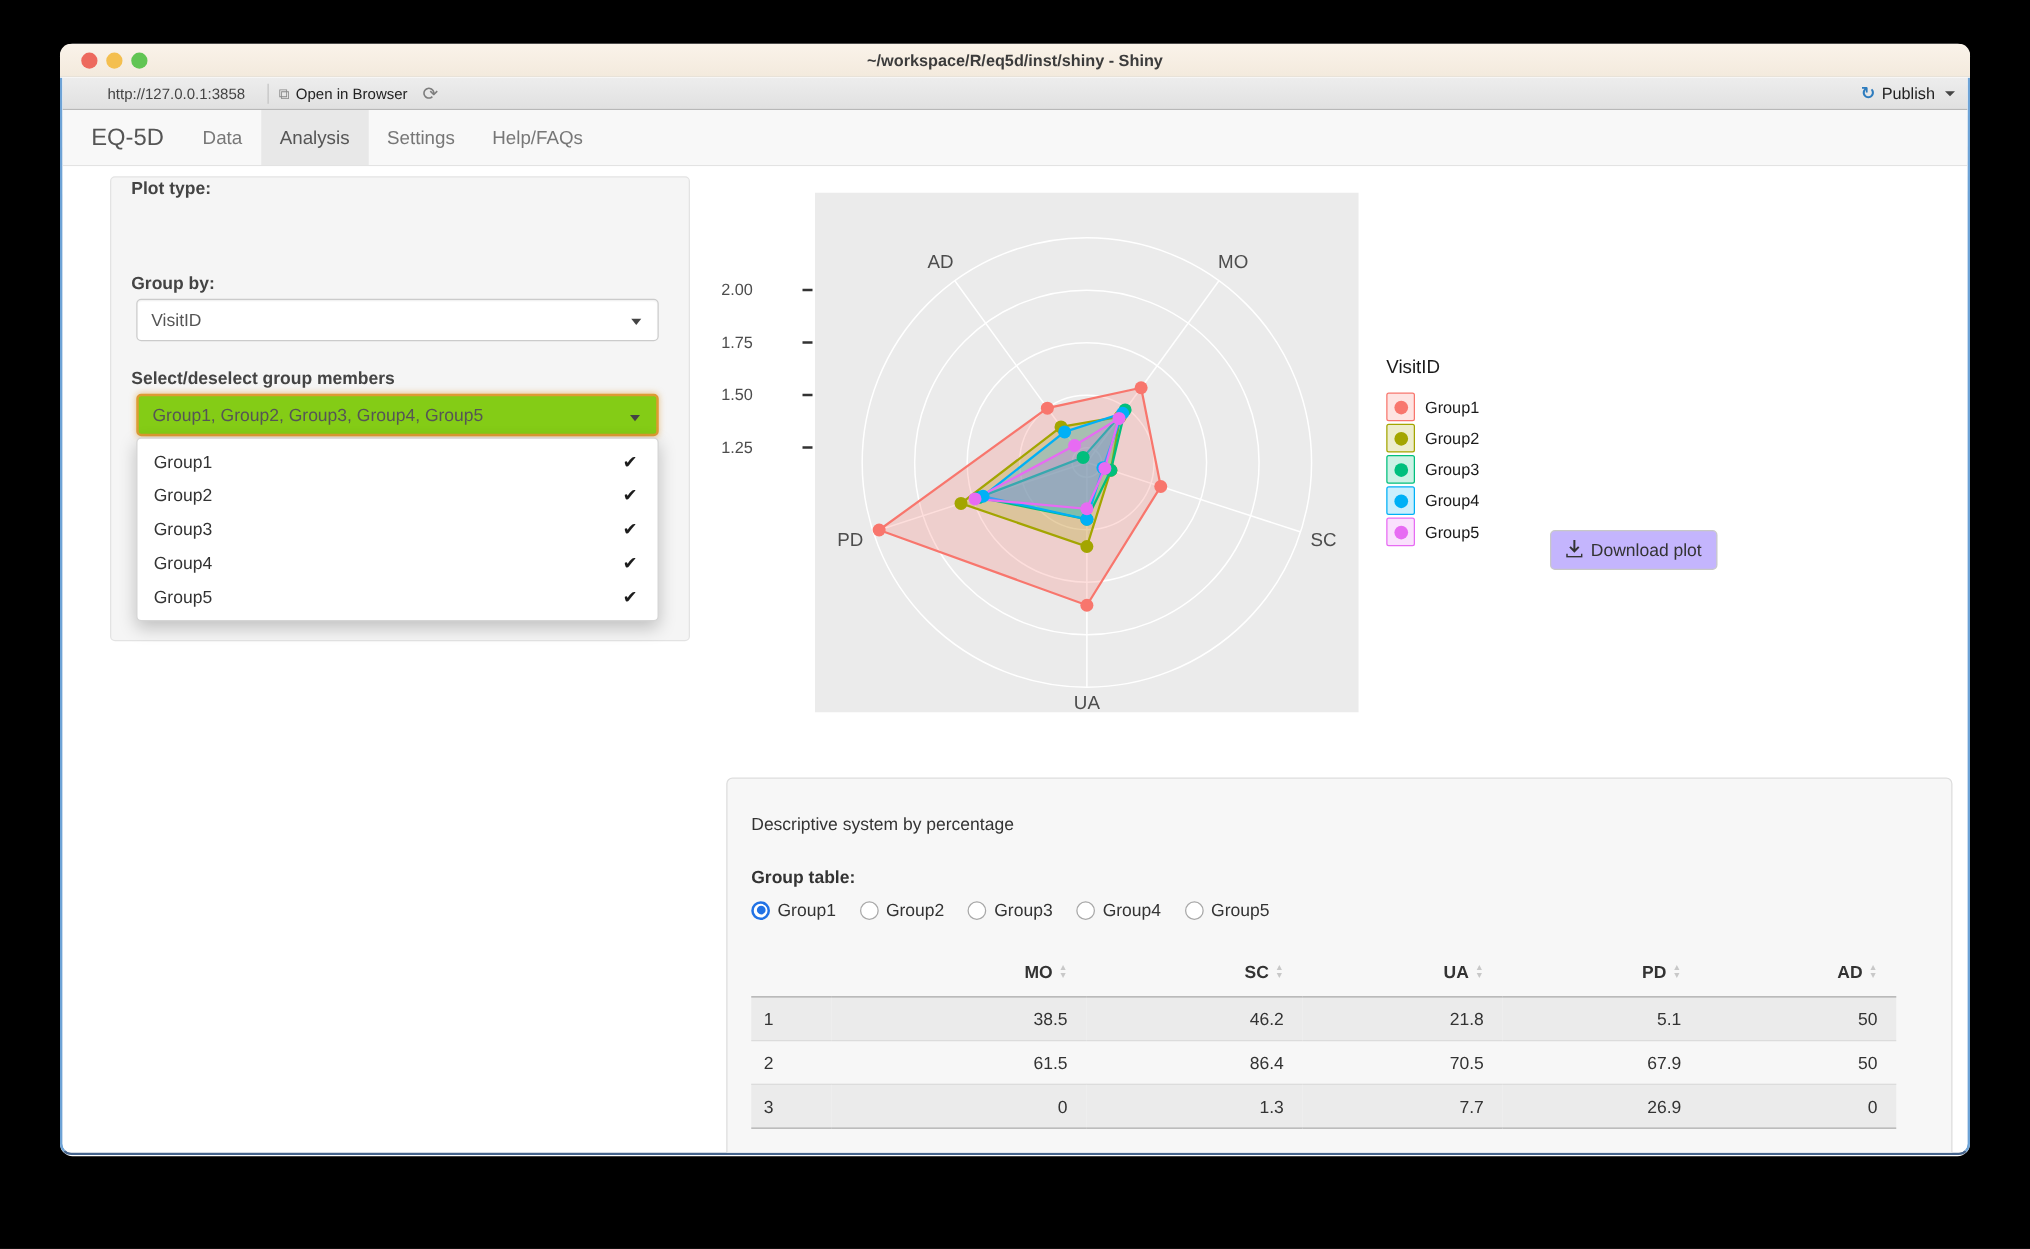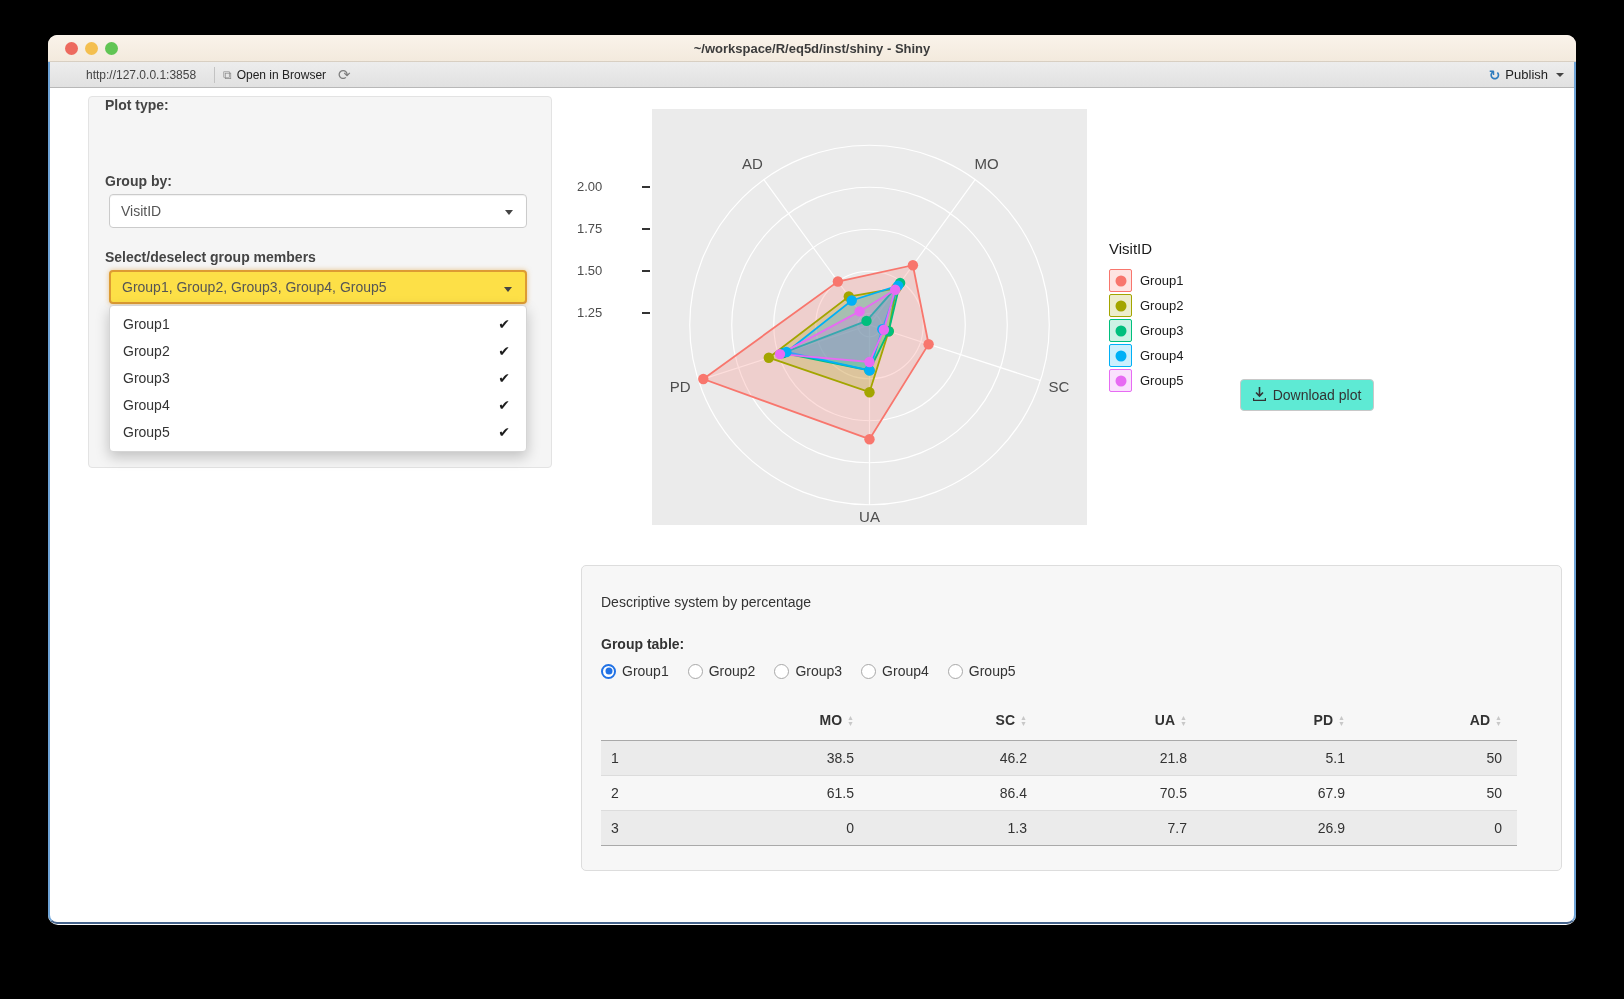--- a/index.html
+++ b/index.html
@@ -42,46 +42,46 @@
   .content { position:relative; width:1524px; height:790px; background:#fff; }
   .sidebar-card { position:absolute; left:38px; top:8px; width:464px; height:372px;
     background:#f5f5f5; border:1px solid #e3e3e3; border-radius:4px; }
   .ctl-label { position:absolute; left:55px; font-size:14px; font-weight:bold; color:#444; }
   .select { position:absolute; left:59px; width:418px; height:34px; background:#fff;
     border:1px solid #cbcbcb; border-radius:4px; font-size:14px; color:#555;
     line-height:32px; padding-left:11px; box-shadow:inset 0 1px 1px rgba(0,0,0,.06); }
   .select .sel-caret { position:absolute; right:13px; top:15px; width:0; height:0;
     border-left:4.5px solid transparent; border-right:4.5px solid transparent;
     border-top:5px solid #444; }
-  .select.focused { background:#fde047; border:2px solid #dd9b33; line-height:30px;
+  .select.focused { background:#84cc16; border:2px solid #dd9b33; line-height:30px;
     box-shadow:0 0 5px rgba(221,155,51,.55); }
   .dropdown-menu { position:absolute; left:59px; top:217px; width:418px;
     background:#fff; border:1px solid #d5d5d5; border-radius:4px;
     box-shadow:0 5px 14px rgba(0,0,0,.22); padding:5px 0; z-index:20; }
   .menu-item { position:relative; height:27px; line-height:27px; font-size:14px;
     color:#333; padding-left:13px; }
   .menu-check { position:absolute; right:16px; top:0; font-size:14px; color:#1c1c1c; }
   
   .plot-panel { position:absolute; left:602px; top:21px; width:435px; height:416px; }
   .tick-label { position:absolute; width:58px; text-align:left; font-size:13px;
     color:#4d4d4d; }
   .tick-dash { position:absolute; width:8px; height:2px; background:#333; }
   .legend { position:absolute; left:1059px; top:152px; }
   .legend-title { font-size:15px; color:#1a1a1a; margin-bottom:11px; }
   .legend-row { display:flex; align-items:center; height:25px; }
   .legend-key { width:23px; height:23px; border-radius:2px; position:relative; }
   .legend-dot { position:absolute; left:50%; top:50%; width:11px; height:11px;
     border-radius:50%; transform:translate(-50%,-50%); }
   .legend-label { font-size:13px; color:#1a1a1a; margin-left:8px; }
   .download-btn { position:absolute; left:1190px; top:291px; width:134px; height:32px;
-    background:#5eead4; border:1px solid #c8c8c8; border-radius:4px; display:flex;
+    background:#c4b5fd; border:1px solid #c8c8c8; border-radius:4px; display:flex;
     align-items:center; justify-content:center; gap:7px; font-size:14px; color:#333; }
   .dl-icon { display:inline-block; }
   
-  .bottom-card { position:absolute; left:531px; top:477px; width:981px; height:306px;
+  .bottom-card { position:absolute; left:531px; top:489px; width:981px; height:306px;
     background:#f7f7f7; border:1px solid #ddd; border-radius:5px; }
   .bc-subtitle { position:absolute; left:19px; top:28px; font-size:14px; color:#333; }
   .bc-group-label { position:absolute; left:19px; top:70px; font-size:14px;
     font-weight:bold; color:#333; }
   .radio-row { position:absolute; left:19px; top:97px; display:flex; align-items:center;
     gap:19px; }
   .radio-opt { display:flex; align-items:center; gap:6px; font-size:14px; color:#333; }
   .radio-circle { width:15px; height:15px; border-radius:50%; background:#fff;
     border:1.5px solid #a8a8a8; position:relative; }
   .radio-circle.sel { border:2px solid #2172e5; }
@@ -123,20 +123,29 @@
         <span>Open in Browser</span>
       </span>
       <span class="reload-icon">⟳</span>
       <span class="tb-right">
         <span class="publish-icon">↻</span>
         <span style="font-size:13px;color:#222;">Publish</span>
         <span class="caret-down"></span>
       </span>
     </div>
 
+    <div class="navbar">
+      <div class="brand">EQ-5D</div>
+      <div id="nav-tabs" style="display:flex;">
+          <div class="tab">Data</div>
+          <div class="tab active">Analysis</div>
+          <div class="tab">Settings</div>
+          <div class="tab">Help/FAQs</div>
+        </div>
+    </div>
 
     <div class="content">
       <div class="sidebar-card"></div>
 
       <div class="ctl-label" style="top:9px;">Plot type:</div>
 
       <div class="ctl-label" style="top:85px;">Group by:</div>
       <div class="select" style="top:106px;">
         <span>VisitID</span>
         <span class="sel-caret"></span>

